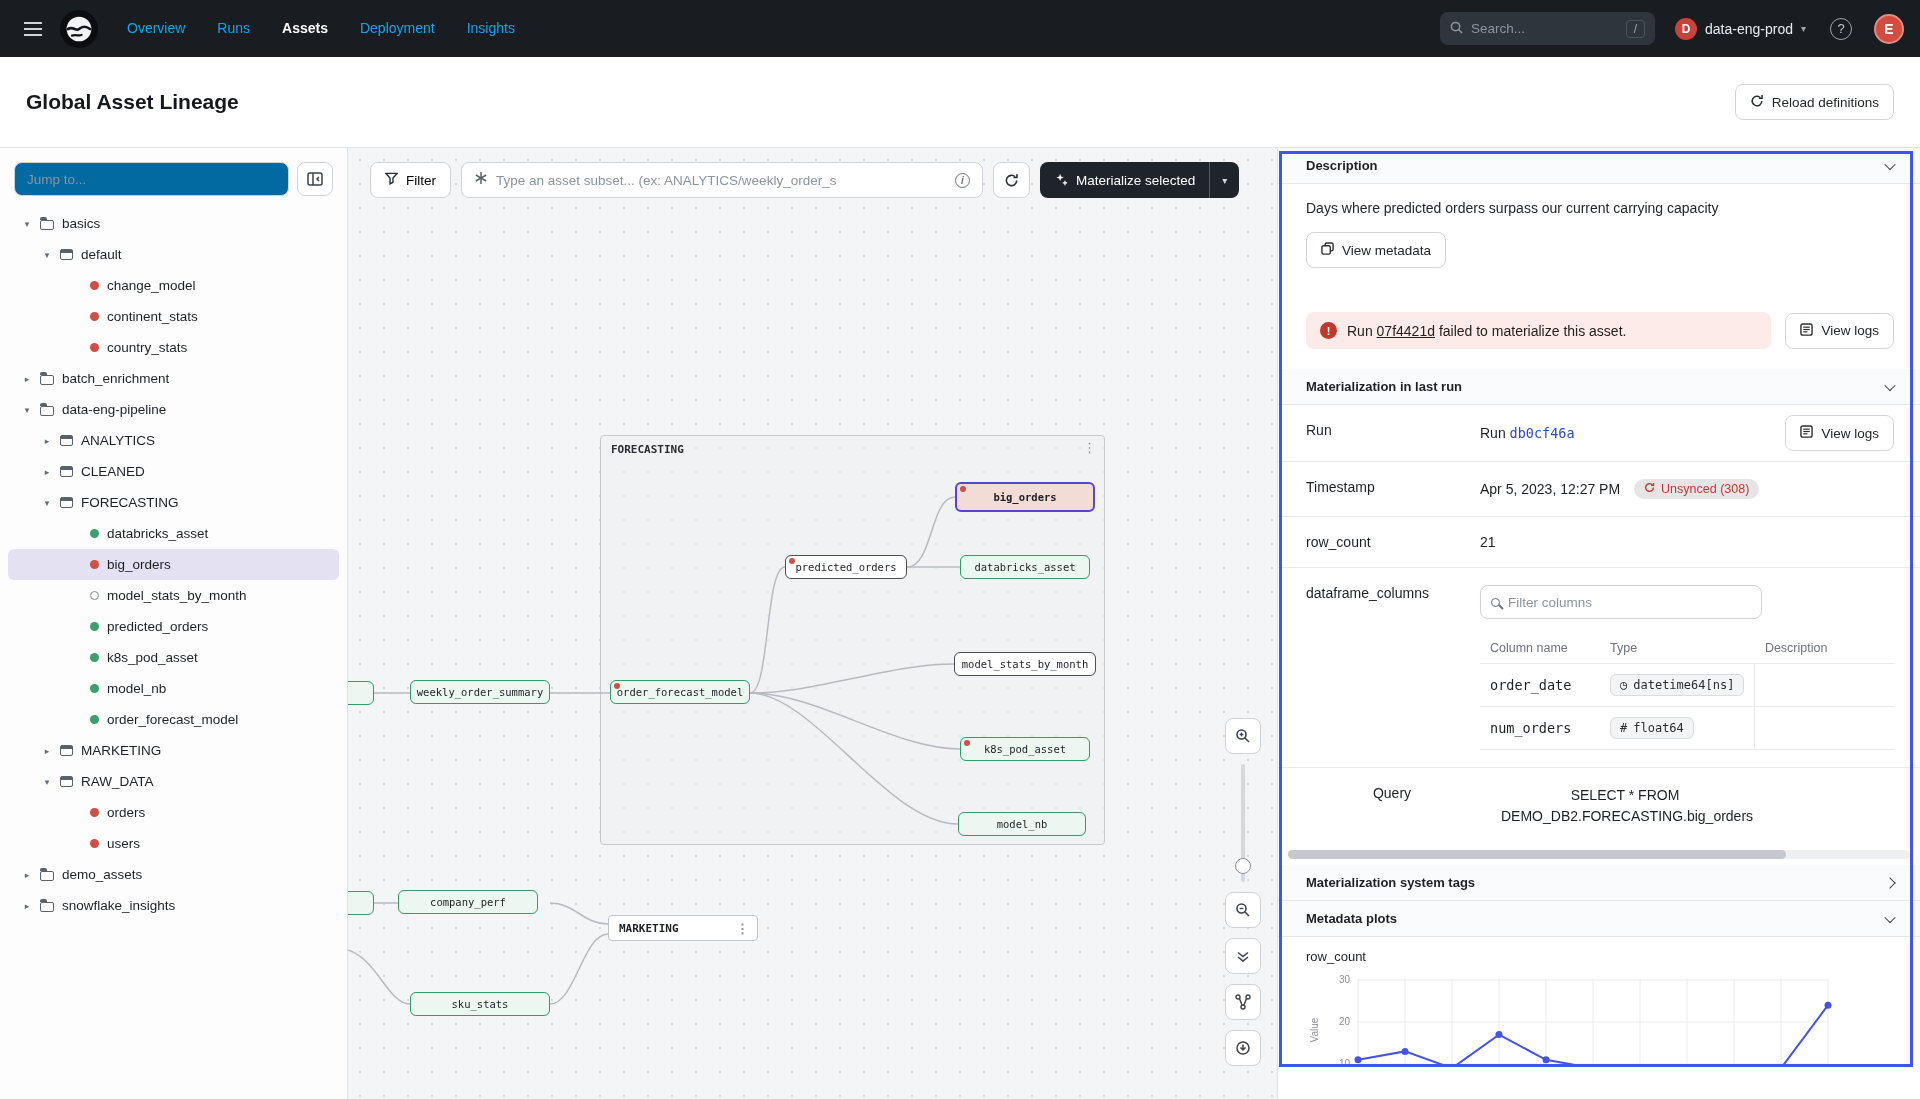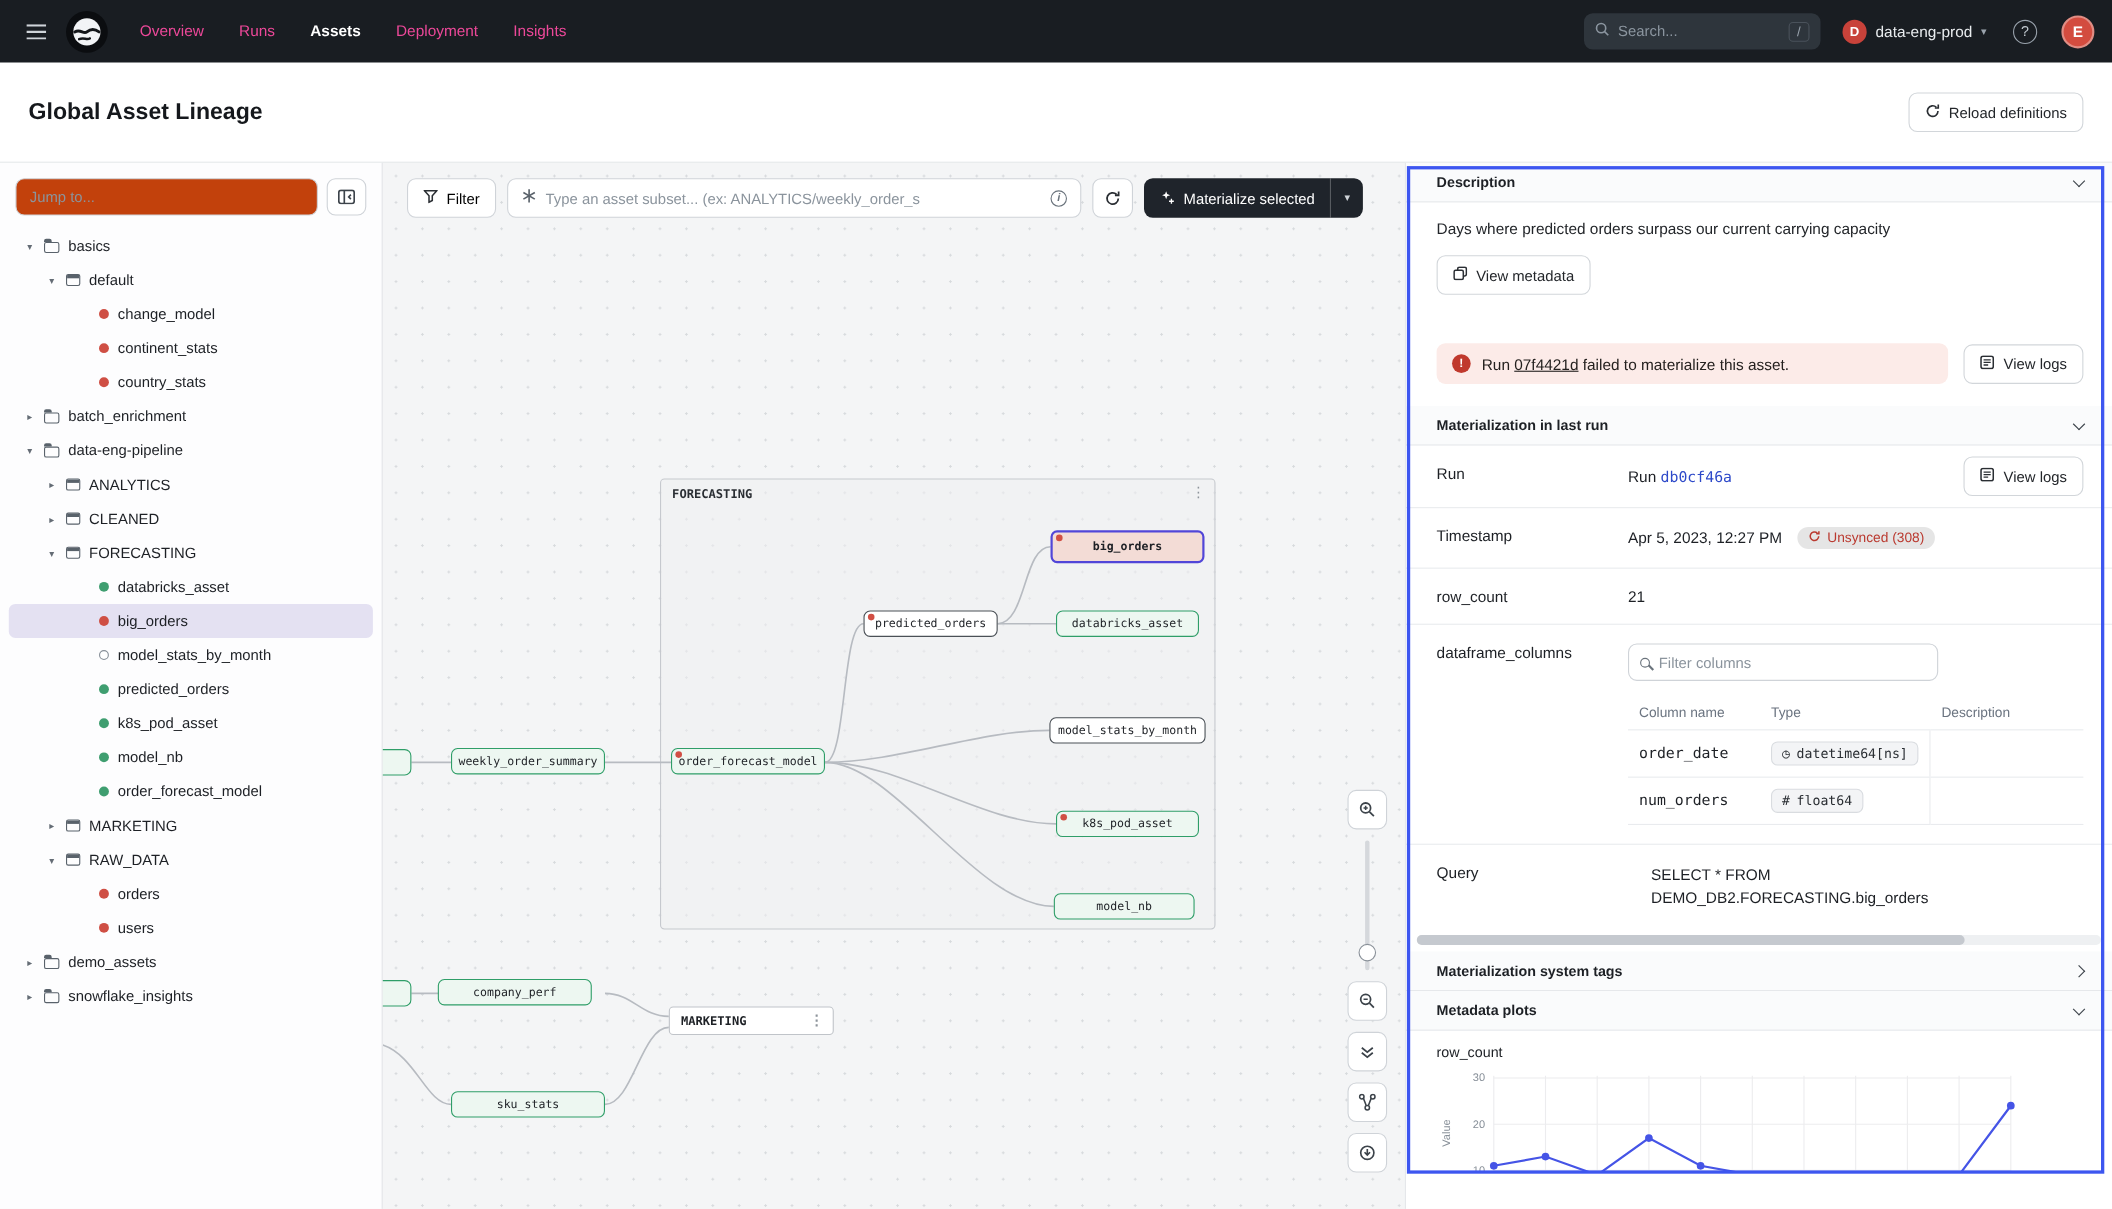--- a/index.html
+++ b/index.html
@@ -4,21 +4,21 @@
 <style>
   * { box-sizing: border-box; margin: 0; padding: 0; }
   html,body { width:1920px; height:1099px; overflow:hidden; }
   body { font-family:"Liberation Sans", sans-serif; background:#f4f5f6; position:relative; color:#1d2025; }
   input { font-family:"Liberation Sans", sans-serif; outline:none; }
 
   
   .topnav { height:57px; background:#191d22; display:flex; align-items:center; padding:0 16px; gap:6px; }
   .hamburger { width:34px; height:34px; display:flex; align-items:center; justify-content:center; cursor:pointer; }
   .logo { width:38px; height:38px; border-radius:50%; background:#0b0d10; display:flex; align-items:center; justify-content:center; margin:0 10px 0 4px; }
-  .nav-item { color:#ec4899; font-size:14px; padding:0 13px; cursor:pointer; line-height:57px; }
+  .nav-item { color:#0ea5e9; font-size:14px; padding:0 13px; cursor:pointer; line-height:57px; }
   .nav-item.active { color:#ffffff; font-weight:700; }
   .nav-spacer { flex:1; }
   .search-pill { background:#2e353c; border-radius:8px; height:33px; width:215px; display:flex; align-items:center; padding:0 10px; gap:8px; }
   .search-pill input { background:transparent; border:none; color:#cfd5db; font-size:13.5px; flex:1; width:100px; }
   .search-pill input::placeholder { color:#8b959f; }
   .slash-key { border:1px solid #4a525b; color:#9aa3ad; border-radius:4px; font-size:12px; padding:1px 7px; }
   .deploy { display:flex; align-items:center; gap:8px; margin:0 18px 0 14px; cursor:pointer; }
   .d-badge { width:22px; height:22px; border-radius:50%; background:#c8423a; color:#fff; font-size:12px; font-weight:700; display:flex; align-items:center; justify-content:center; }
   .deploy-name { color:#e9ecef; font-size:14px; }
   .caret-down { color:#9aa3ad; font-size:10px; }
@@ -29,21 +29,21 @@
   .pageheader { height:91px; background:#fff; border-bottom:1px solid #e2e5e8; display:flex; align-items:center; justify-content:space-between; padding:0 26px; }
   .page-title { font-size:21px; font-weight:700; color:#15181c; }
   .btn-light { height:36px; border:1px solid #d2d6da; border-radius:8px; background:#fff; font-size:13.5px; color:#23262a; display:inline-flex; align-items:center; gap:8px; padding:0 14px; cursor:pointer; white-space:nowrap; }
 
   
   .content { display:flex; height:951px; }
 
   
   .sidebar { width:348px; background:#fdfdfe; border-right:1px solid #dfe2e5; padding-top:14px; overflow:hidden; }
   .jump-row { display:flex; gap:8px; padding:0 14px 12px 14px; }
-  .jump-input { flex:1; height:34px; border:1px solid #cfd3d8; border-radius:8px; padding:0 12px; font-size:13.5px; background:#c2410c; }
+  .jump-input { flex:1; height:34px; border:1px solid #cfd3d8; border-radius:8px; padding:0 12px; font-size:13.5px; background:#0369a1; }
   .jump-input::placeholder { color:#8b949d; }
   .panel-collapse-btn { width:36px; height:34px; border:1px solid #cfd3d8; border-radius:8px; background:#fff; display:flex; align-items:center; justify-content:center; cursor:pointer; }
   .tree { font-size:13.5px; }
   .tree-row { display:flex; align-items:center; height:31px; gap:8px; margin:0 8px; border-radius:6px; cursor:pointer; white-space:nowrap; }
   .tree-row.selected { background:#e4e1f2; }
   .t-caret { width:10px; flex:none; color:#646c75; font-size:9px; text-align:center; }
   .ti { flex:none; position:relative; display:inline-block; }
   .ti-folder { width:14px; height:10px; border:1.5px solid #59626b; border-radius:2px; margin-top:3px; }
   .ti-folder::before { content:""; position:absolute; top:-4px; left:-1px; width:7px; height:3px; background:#59626b; border-radius:2px 2px 0 0; }
   .ti-group { width:13px; height:11px; border:1.5px solid #59626b; border-radius:2px; }
@@ -583,21 +583,21 @@
                     <span>float64</span>
                   </span>
                 </td>
                 <td class="c-desc"></td>
               </tr>
           </tbody>
         </table>
       </div>
     </div>
 
-    <div class="kv" style="border-bottom:none;">
+    <div class="kv" style="border-bottom:none;text-align:center;">
       <div class="k">Query</div>
       <div class="v query-text">SELECT * FROM DEMO_DB2.FORECASTING.big_orders</div>
     </div>
 
     <div class="hscroll">
       <div class="hscroll-thumb"></div>
     </div>
 
     <div class="sec-bar">
       <span>Materialization system tags</span>

